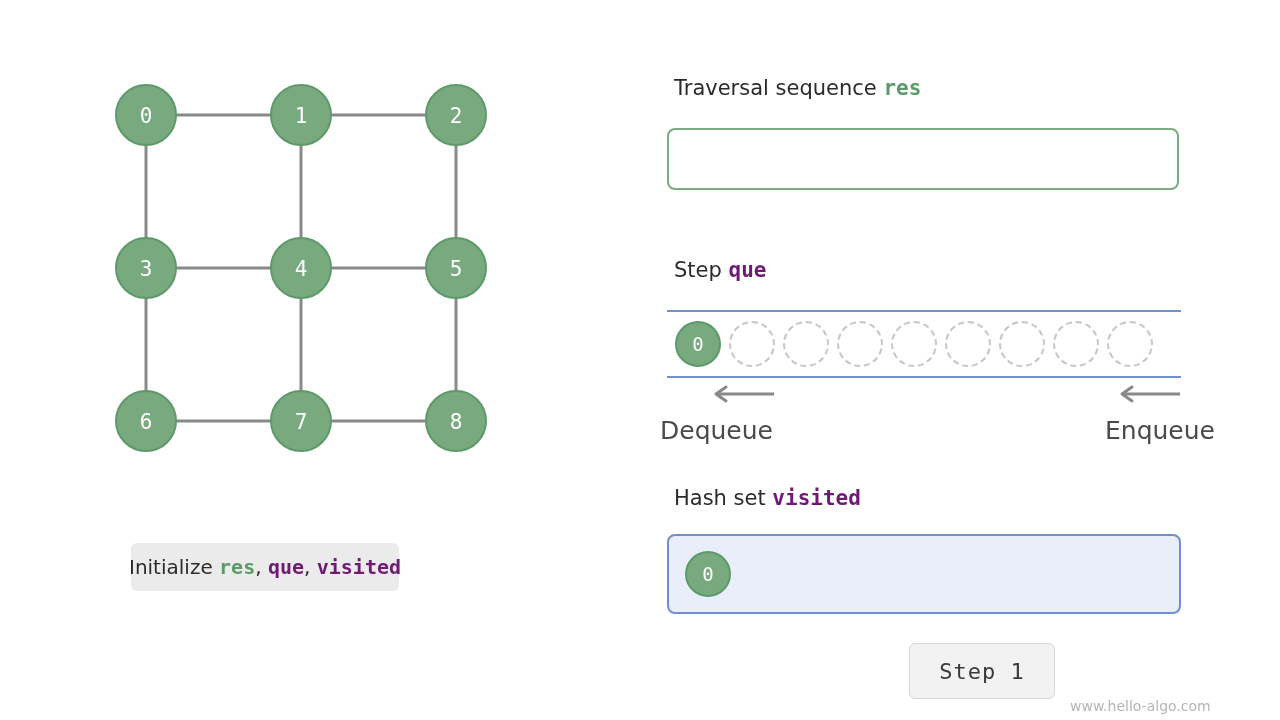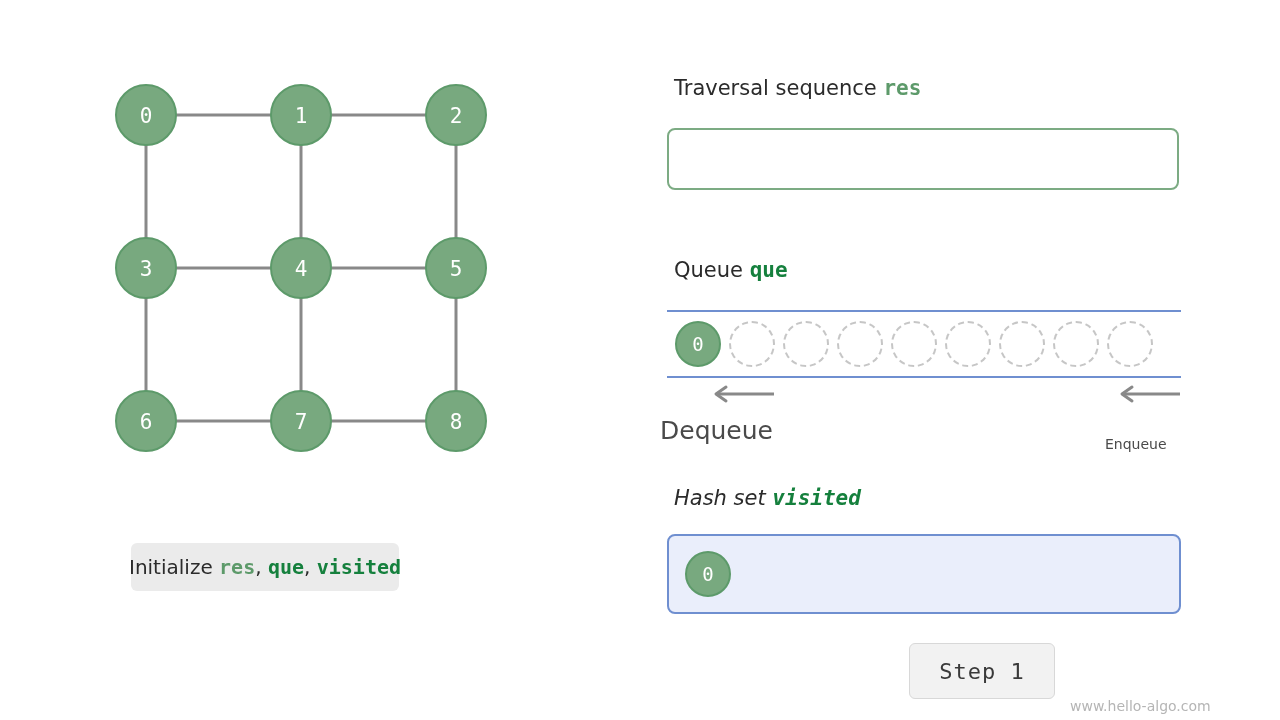--- a/index.html
+++ b/index.html
@@ -61,41 +61,41 @@
     color: #2b2b2b;
     white-space: pre;
   }
   .mono-green {
     font-family: "DejaVu Sans Mono", monospace;
     color: #5d9a6a;
     font-weight: bold;
   }
   .mono-blue {
     font-family: "DejaVu Sans Mono", monospace;
-    color: #15803d;
+    color: #701a75;
     font-weight: bold;
   }
 
   
   #right-panel {
     position: absolute;
     left: 640px;
     top: 0;
     width: 640px;
     height: 508px;
   }
   .section-title {
     position: absolute;
     font-size: 21px;
     color: #2b2b2b;
     white-space: pre;
   }
   #res-title { left: 34px; top: 76px; }
   #que-title { left: 34px; top: 258px; }
-  #visited-title { left: 34px; top: 486px; font-style: italic; }
+  #visited-title { left: 34px; top: 486px; }
 
   #res-box {
     position: absolute;
     left: 27px;
     top: 128px;
     width: 512px;
     height: 62px;
     box-sizing: border-box;
     border: 2px solid #7cab83;
     border-radius: 8px;
@@ -153,22 +153,22 @@
   #dequeue-label {
     position: absolute;
     left: 20px;
     top: 416px;
     font-size: 25px;
     color: #4a4a4a;
   }
   #enqueue-label {
     position: absolute;
     left: 465px;
-    top: 436px;
-    font-size: 14px;
+    top: 416px;
+    font-size: 25px;
     color: #4a4a4a;
   }
 
   #visited-box {
     position: absolute;
     left: 27px;
     top: 534px;
     width: 514px;
     height: 80px;
     box-sizing: border-box;
@@ -285,21 +285,21 @@
   <div id="caption-box">
     <span>Initialize </span><span class="mono-green">res</span><span>, </span><span class="mono-blue">que</span><span>, </span><span class="mono-blue">visited</span>
   </div>
 </div>
 
 <div id="right-panel">
 
   <div id="res-title" class="section-title"><span>Traversal sequence </span><span class="mono-green">res</span></div>
   <div id="res-box"></div>
 
-  <div id="que-title" class="section-title"><span>Queue </span><span class="mono-blue">que</span></div>
+  <div id="que-title" class="section-title"><span>Step </span><span class="mono-blue">que</span></div>
 
   <div id="que-area">
       <div class="slot filled">0</div>
       <div class="slot empty"></div>
       <div class="slot empty"></div>
       <div class="slot empty"></div>
       <div class="slot empty"></div>
       <div class="slot empty"></div>
       <div class="slot empty"></div>
       <div class="slot empty"></div>

